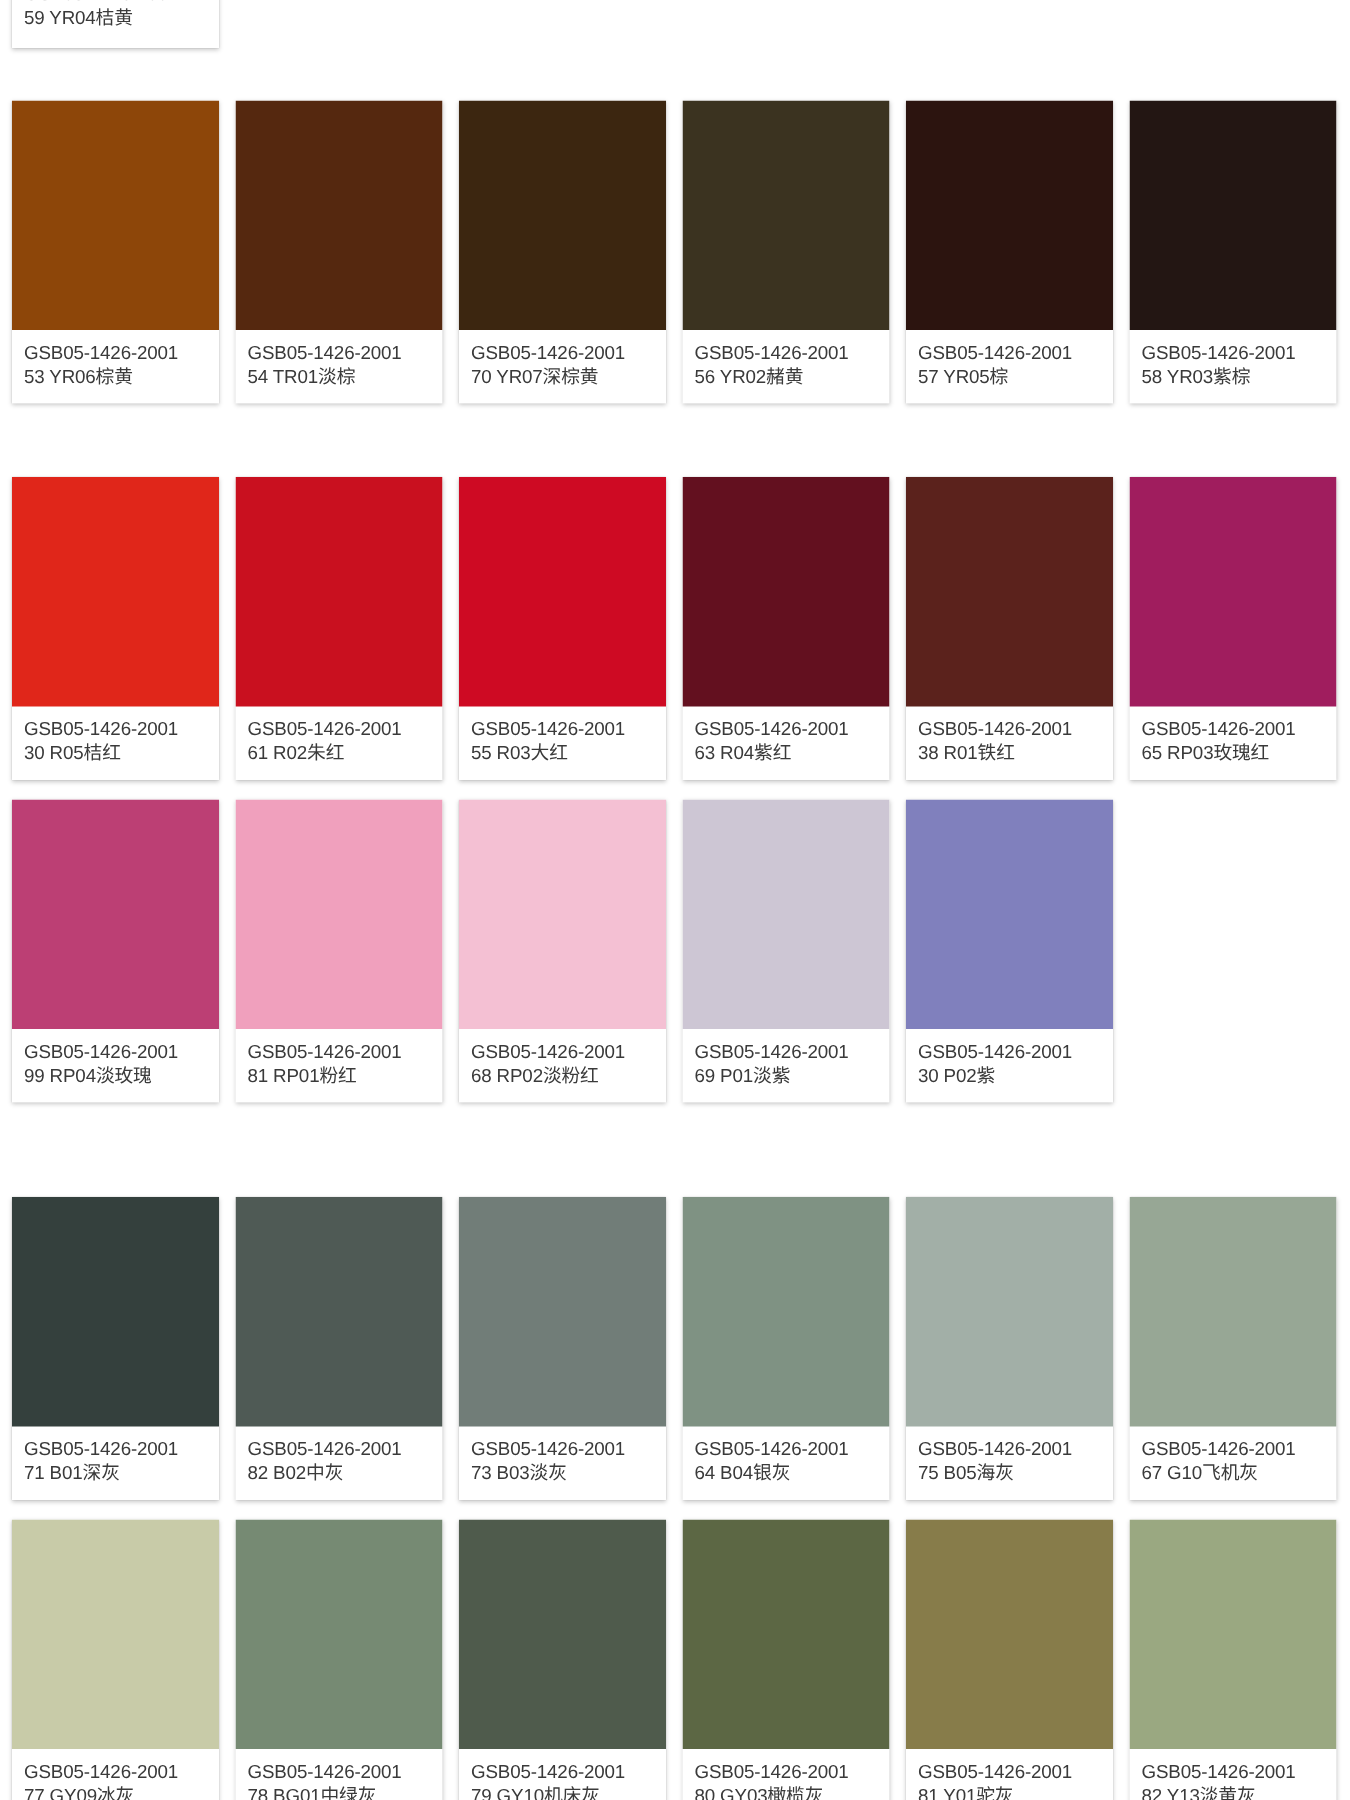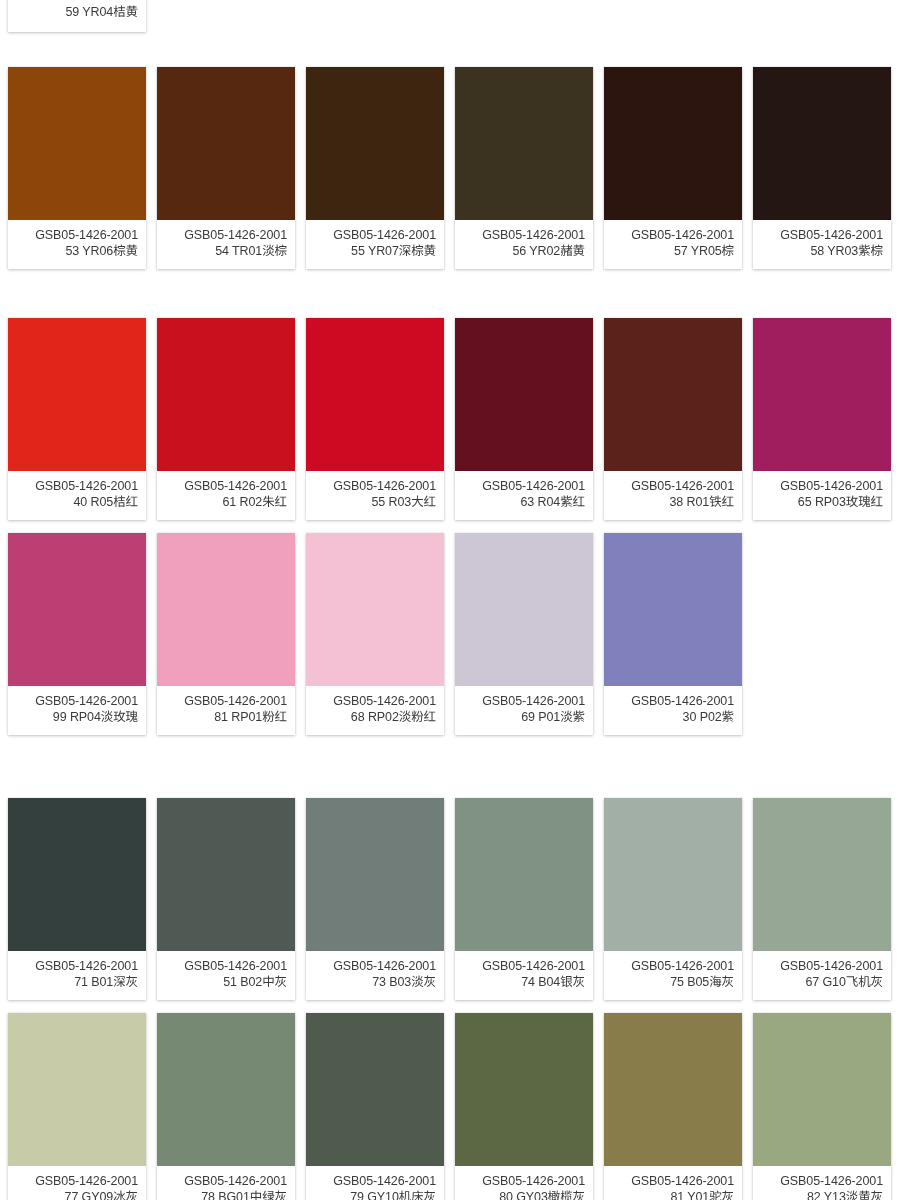--- a/index.html
+++ b/index.html
@@ -13,21 +13,20 @@
     height: 1200px;
     overflow: hidden;
     font-family: "Liberation Sans", "DejaVu Sans", sans-serif;
     -webkit-font-smoothing: antialiased;
   }
 
   #catalog {
     position: relative;
     width: 900px;
     height: 1200px;
-    text-align: right;
   }
 
   
   .swatch-row {
     display: flex;
     flex-direction: row;
     gap: 0px;
     padding: 0 0 0 8px;
     box-sizing: border-box;
   }
@@ -112,21 +111,21 @@
         <div class="swatch-color" style="background-color: rgb(85, 40, 15);"></div>
         <div class="swatch-caption">
           <div class="swatch-code">GSB05-1426-2001</div>
           <div class="swatch-name">54 TR01淡棕</div>
         </div>
       </div>
       <div class="swatch-card">
         <div class="swatch-color" style="background-color: rgb(60, 38, 16);"></div>
         <div class="swatch-caption">
           <div class="swatch-code">GSB05-1426-2001</div>
-          <div class="swatch-name">55 YR07深棕黄</div>
+          <div class="swatch-name">70 YR07深棕黄</div>
         </div>
       </div>
       <div class="swatch-card">
         <div class="swatch-color" style="background-color: rgb(59, 51, 32);"></div>
         <div class="swatch-caption">
           <div class="swatch-code">GSB05-1426-2001</div>
           <div class="swatch-name">56 YR02赭黄</div>
         </div>
       </div>
       <div class="swatch-card">
@@ -142,21 +141,21 @@
           <div class="swatch-code">GSB05-1426-2001</div>
           <div class="swatch-name">58 YR03紫棕</div>
         </div>
       </div>
     </div>
   <div class="swatch-row" id="row-red">
       <div class="swatch-card">
         <div class="swatch-color" style="background-color: rgb(224, 38, 26);"></div>
         <div class="swatch-caption">
           <div class="swatch-code">GSB05-1426-2001</div>
-          <div class="swatch-name">40 R05桔红</div>
+          <div class="swatch-name">30 R05桔红</div>
         </div>
       </div>
       <div class="swatch-card">
         <div class="swatch-color" style="background-color: rgb(201, 16, 31);"></div>
         <div class="swatch-caption">
           <div class="swatch-code">GSB05-1426-2001</div>
           <div class="swatch-name">61 R02朱红</div>
         </div>
       </div>
       <div class="swatch-card">
@@ -230,35 +229,35 @@
         <div class="swatch-color" style="background-color: rgb(52, 64, 61);"></div>
         <div class="swatch-caption">
           <div class="swatch-code">GSB05-1426-2001</div>
           <div class="swatch-name">71 B01深灰</div>
         </div>
       </div>
       <div class="swatch-card">
         <div class="swatch-color" style="background-color: rgb(79, 90, 85);"></div>
         <div class="swatch-caption">
           <div class="swatch-code">GSB05-1426-2001</div>
-          <div class="swatch-name">51 B02中灰</div>
+          <div class="swatch-name">82 B02中灰</div>
         </div>
       </div>
       <div class="swatch-card">
         <div class="swatch-color" style="background-color: rgb(113, 125, 120);"></div>
         <div class="swatch-caption">
           <div class="swatch-code">GSB05-1426-2001</div>
           <div class="swatch-name">73 B03淡灰</div>
         </div>
       </div>
       <div class="swatch-card">
         <div class="swatch-color" style="background-color: rgb(127, 146, 131);"></div>
         <div class="swatch-caption">
           <div class="swatch-code">GSB05-1426-2001</div>
-          <div class="swatch-name">74 B04银灰</div>
+          <div class="swatch-name">64 B04银灰</div>
         </div>
       </div>
       <div class="swatch-card">
         <div class="swatch-color" style="background-color: rgb(162, 175, 167);"></div>
         <div class="swatch-caption">
           <div class="swatch-code">GSB05-1426-2001</div>
           <div class="swatch-name">75 B05海灰</div>
         </div>
       </div>
       <div class="swatch-card">

